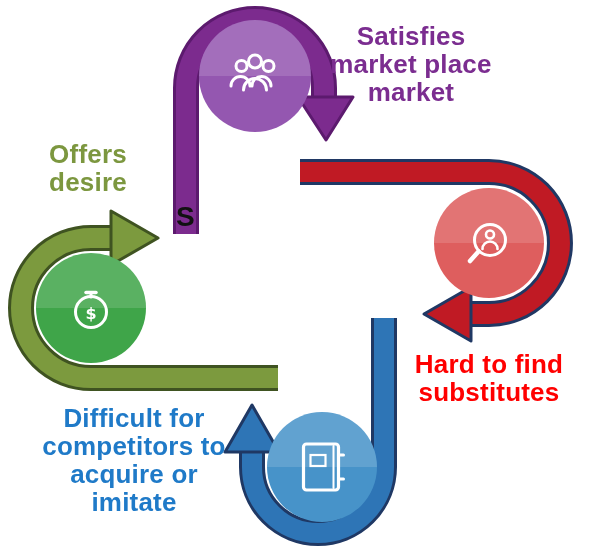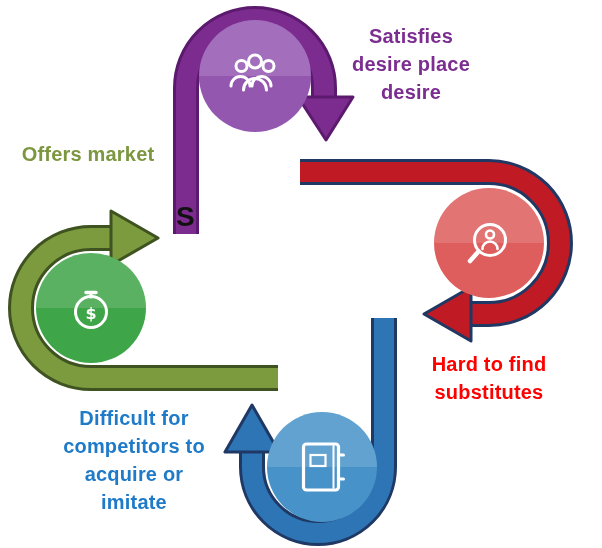--- a/index.html
+++ b/index.html
@@ -8,21 +8,21 @@
     width:602px;height:548px;
     background:#ffffff;
     overflow:hidden;
     font-family:"Liberation Sans", sans-serif;
   }
   .diagram-svg{position:absolute;left:0;top:0;z-index:1;}
   .label{
     position:absolute;
     z-index:2;
     font-weight:bold;
-    font-size:20px;
+    font-size:26px;
     line-height:28px;
     text-align:center;
     letter-spacing:0.2px;
   }
   .label-satisfies{left:327px;top:22px;width:168px;color:#7B2D90;}
   .label-offers{left:8px;top:140px;width:160px;color:#7C973F;}
   .label-hard{left:404px;top:350px;width:170px;color:#FF0000;}
   .label-difficult{left:29px;top:404px;width:210px;color:#1F7AC8;}
   .center-fragment{
     position:absolute;
@@ -107,26 +107,26 @@
         <circle cx="91" cy="312" r="15.5" stroke-width="3"></circle>
         <path d="M 91 294 L 91 297" stroke-width="3"></path>
         <path d="M 86 292.5 L 96 292.5" stroke-width="3.5"></path>
       </g>
       <text x="91" y="318.5" text-anchor="middle" font-family="DejaVu Sans, sans-serif" font-size="16" font-weight="bold" fill="#ffffff" stroke="none">$</text>
     </g>
   </svg>
 
   <div class="label label-satisfies">
     <div>Satisfies</div>
-    <div>desire place</div>
-    <div>desire</div>
+    <div>market place</div>
+    <div>market</div>
   </div>
 
   <div class="label label-offers">
-    <div>Offers market</div>
+    <div>Offers desire</div>
   </div>
 
   <div class="label label-difficult">
     <div>Difficult for</div>
     <div>competitors to</div>
     <div>acquire or</div>
     <div>imitate</div>
   </div>
 
   <div class="label label-hard">

